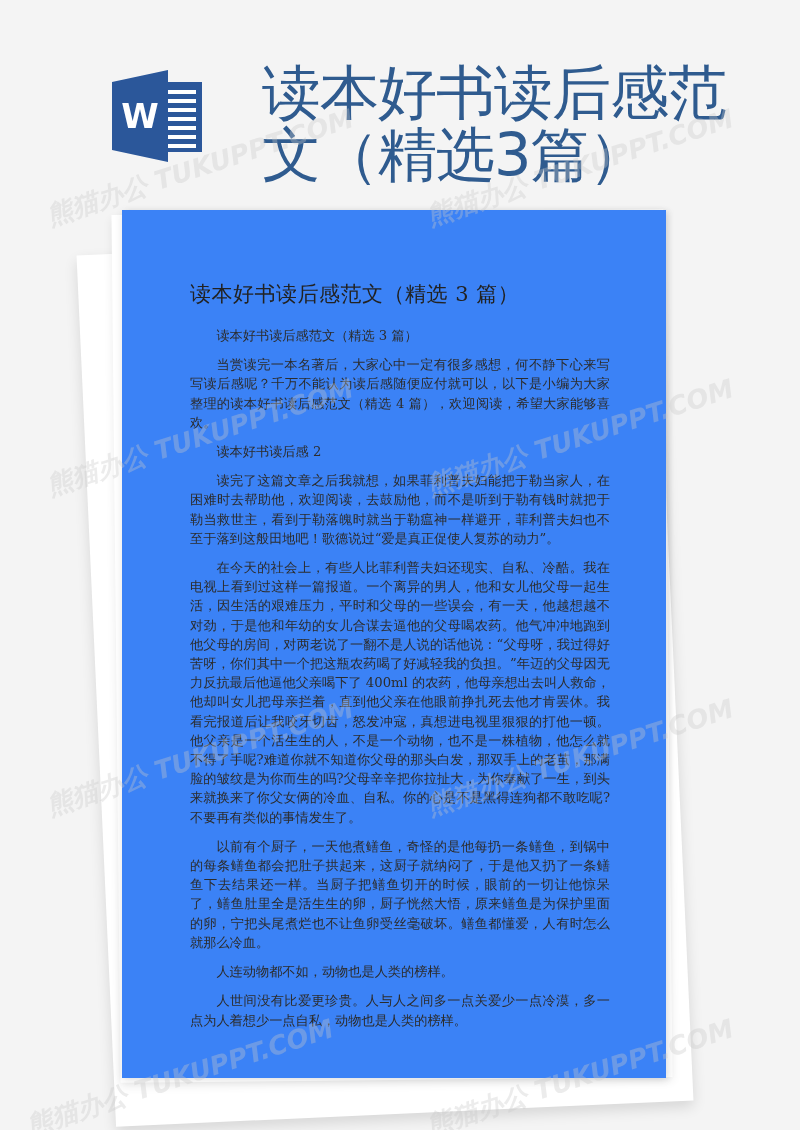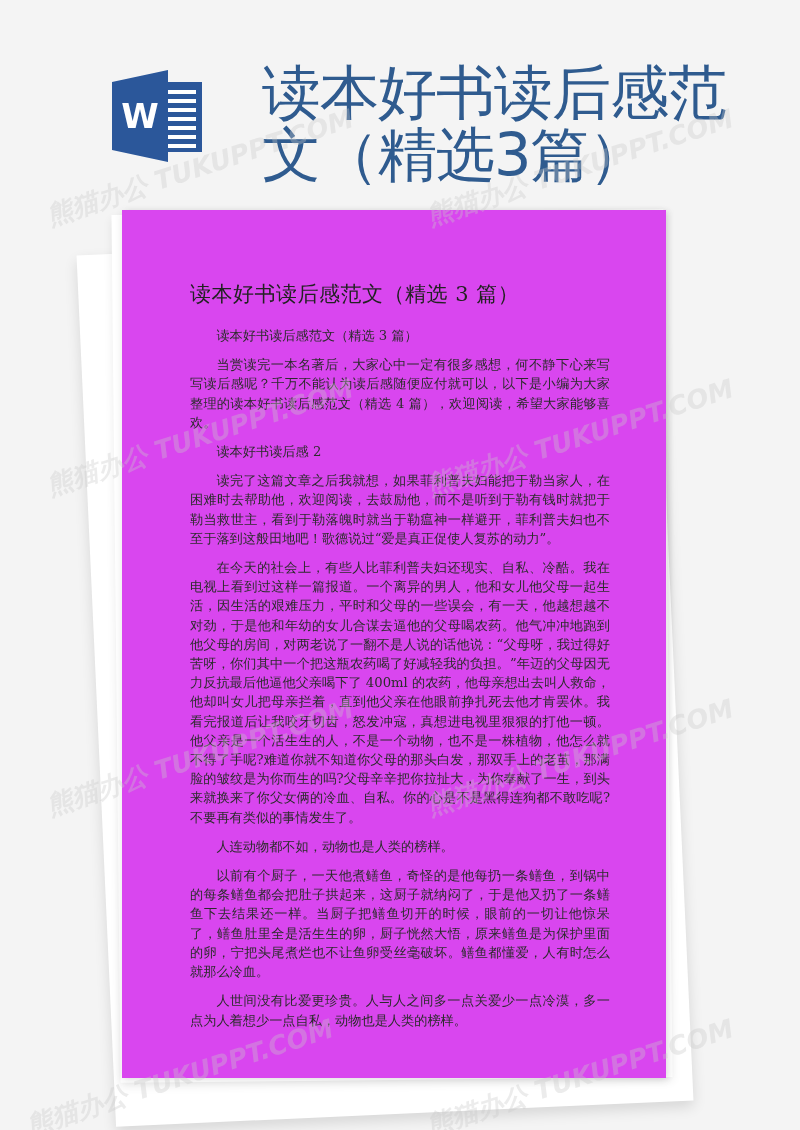--- a/index.html
+++ b/index.html
@@ -63,21 +63,21 @@
     width: 552px; height: 868px;
     background: #ffffff;
     transform: rotate(-0.6deg);
     box-shadow: 0 4px 10px rgba(0,0,0,0.08);
     z-index: 2;
   }
   .page {
     position: absolute;
     left: 122px; top: 210px;
     width: 544px; height: 868px;
-    background: #d946ef;
+    background: #3b82f6;
     box-shadow: 0 2px 8px rgba(0,0,0,0.10), 4px 0 6px rgba(0,0,0,0.05);
     z-index: 3;
   }
   .doc-title {
     position: absolute;
     left: 68px; top: 70px;
     font-size: 21px;
     color: #222;
     letter-spacing: 0.5px;
     white-space: nowrap;
@@ -131,17 +131,17 @@
 <div class="sheet-mid"></div>
 
 <div class="page">
   <div class="doc-title">读本好书读后感范文（精选 3 篇）</div>
   <div class="doc-body">
     <p class="sub">读本好书读后感范文（精选 3 篇）</p>
     <p>当赏读完一本名著后，大家心中一定有很多感想，何不静下心来写写读后感呢？千万不能认为读后感随便应付就可以，以下是小编为大家整理的读本好书读后感范文（精选 4 篇），欢迎阅读，希望大家能够喜欢。</p>
     <p>读本好书读后感 2</p>
     <p>读完了这篇文章之后我就想，如果菲利普夫妇能把于勒当家人，在困难时去帮助他，欢迎阅读，去鼓励他，而不是听到于勒有钱时就把于勒当救世主，看到于勒落魄时就当于勒瘟神一样避开，菲利普夫妇也不至于落到这般田地吧！歌德说过“爱是真正促使人复苏的动力”。</p>
     <p>在今天的社会上，有些人比菲利普夫妇还现实、自私、冷酷。我在电视上看到过这样一篇报道。一个离异的男人，他和女儿他父母一起生活，因生活的艰难压力，平时和父母的一些误会，有一天，他越想越不对劲，于是他和年幼的女儿合谋去逼他的父母喝农药。他气冲冲地跑到他父母的房间，对两老说了一翻不是人说的话他说：“父母呀，我过得好苦呀，你们其中一个把这瓶农药喝了好减轻我的负担。”年迈的父母因无力反抗最后他逼他父亲喝下了 400ml 的农药，他母亲想出去叫人救命，他却叫女儿把母亲拦着，直到他父亲在他眼前挣扎死去他才肯罢休。我看完报道后让我咬牙切齿，怒发冲寇，真想进电视里狠狠的打他一顿。他父亲是一个活生生的人，不是一个动物，也不是一株植物，他怎么就不得了手呢?难道你就不知道你父母的那头白发，那双手上的老茧，那满脸的皱纹是为你而生的吗?父母辛辛把你拉扯大，为你奉献了一生，到头来就换来了你父女俩的冷血、自私。你的心是不是黑得连狗都不敢吃呢?不要再有类似的事情发生了。</p>
+    <p>以前有个厨子，一天他煮鳝鱼，奇怪的是他每扔一条鳝鱼，到锅中的每条鳝鱼都会把肚子拱起来，这厨子就纳闷了，于是他又扔了一条鳝鱼下去结果还一样。当厨子把鳝鱼切开的时候，眼前的一切让他惊呆了，鳝鱼肚里全是活生生的卵，厨子恍然大悟，原来鳝鱼是为保护里面的卵，宁把头尾煮烂也不让鱼卵受丝毫破坏。鳝鱼都懂爱，人有时怎么就那么冷血。</p>
     <p>人连动物都不如，动物也是人类的榜样。</p>
-    <p>以前有个厨子，一天他煮鳝鱼，奇怪的是他每扔一条鳝鱼，到锅中的每条鳝鱼都会把肚子拱起来，这厨子就纳闷了，于是他又扔了一条鳝鱼下去结果还一样。当厨子把鳝鱼切开的时候，眼前的一切让他惊呆了，鳝鱼肚里全是活生生的卵，厨子恍然大悟，原来鳝鱼是为保护里面的卵，宁把头尾煮烂也不让鱼卵受丝毫破坏。鳝鱼都懂爱，人有时怎么就那么冷血。</p>
     <p>人世间没有比爱更珍贵。人与人之间多一点关爱少一点冷漠，多一点为人着想少一点自私，动物也是人类的榜样。</p>
   </div>
 </div>
 
 </body></html>

